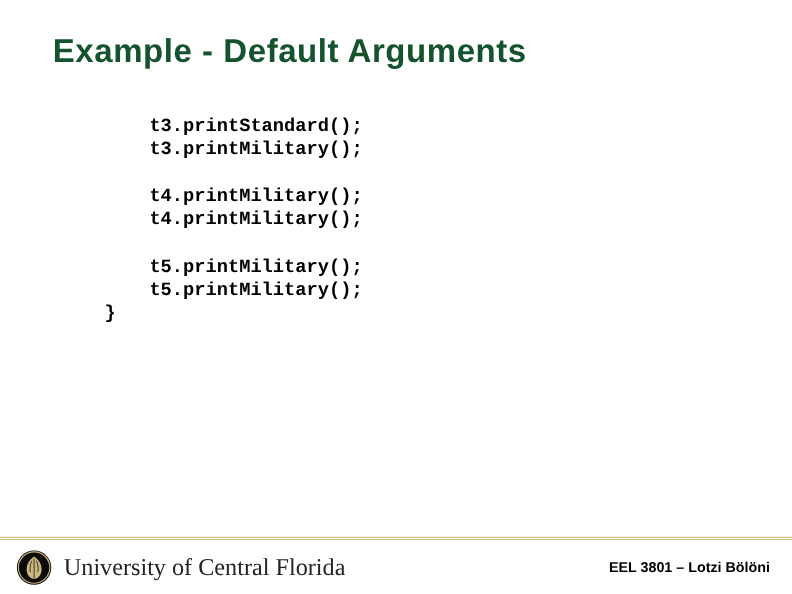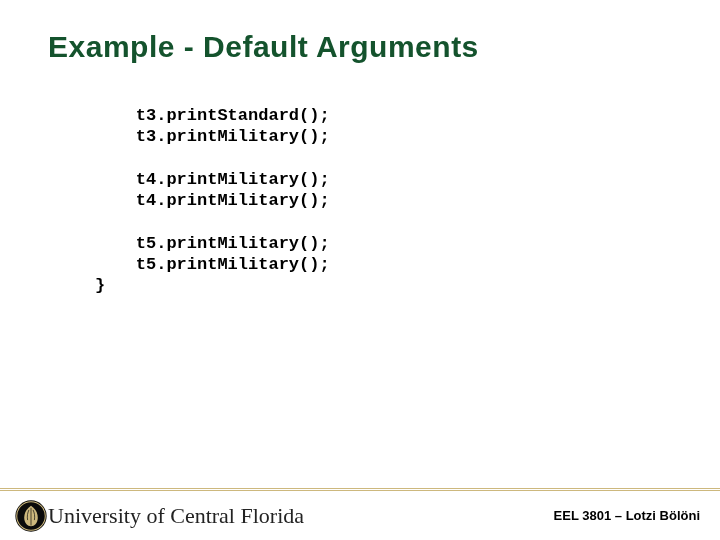--- a/index.html
+++ b/index.html
@@ -54,20 +54,21 @@
   .footer-inner {
     display: flex;
     align-items: center;
     height: 100%;
     padding: 0 20px 0 14px;
     justify-content: space-between;
   }
   .uni {
     display: flex;
     align-items: center;
+    gap: 10px;
   }
   .uni-name {
     font-family: Garamond, "Times New Roman", serif;
     font-size: 22px;
     color: #232323;
   }
   .footer-right {
     font-family: Arial, sans-serif;
     font-size: 13px;
     font-weight: 700;

